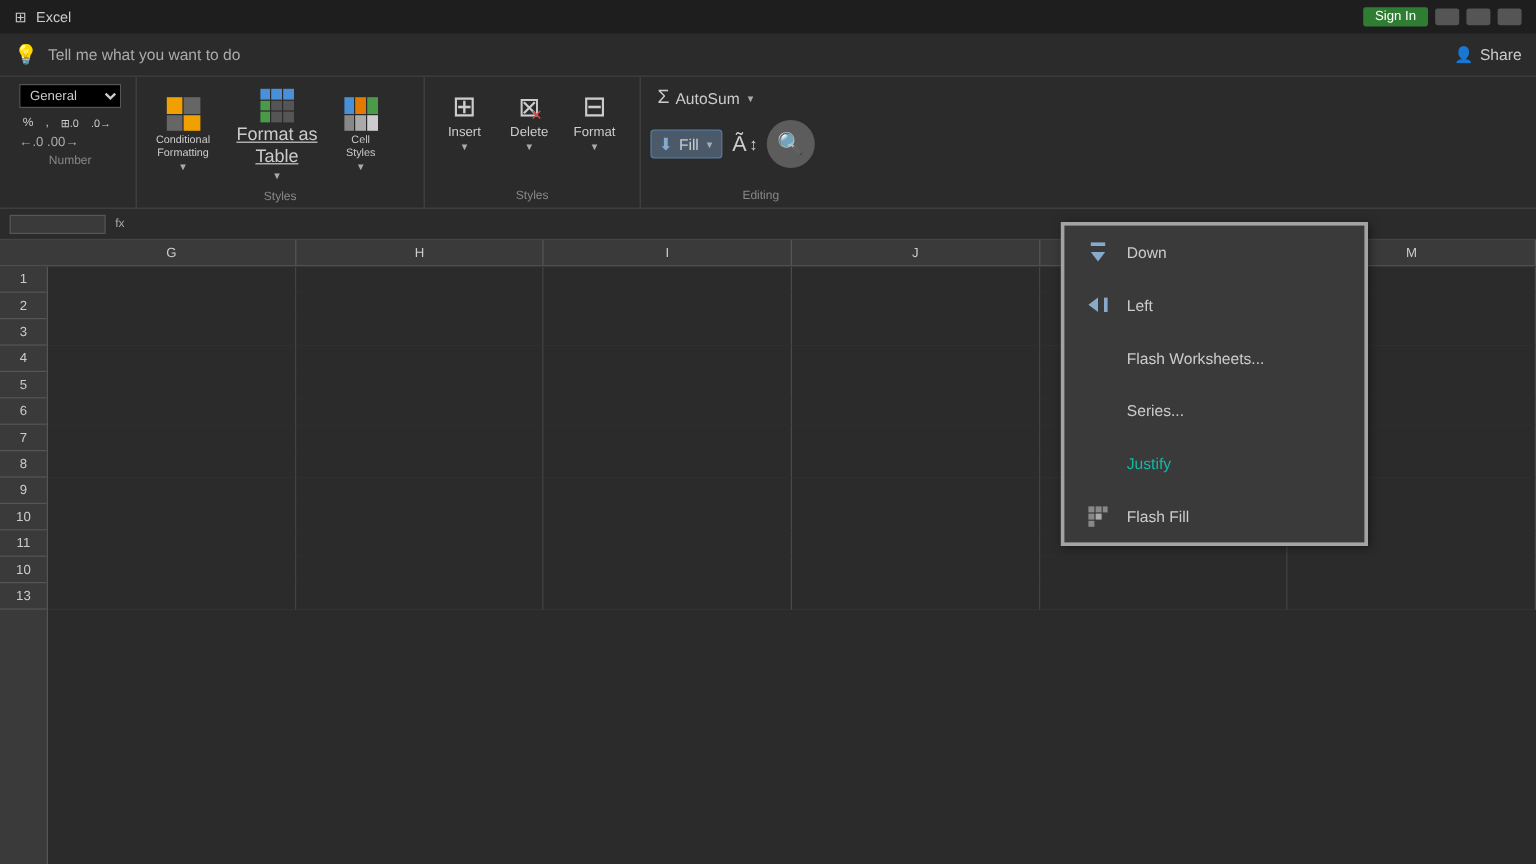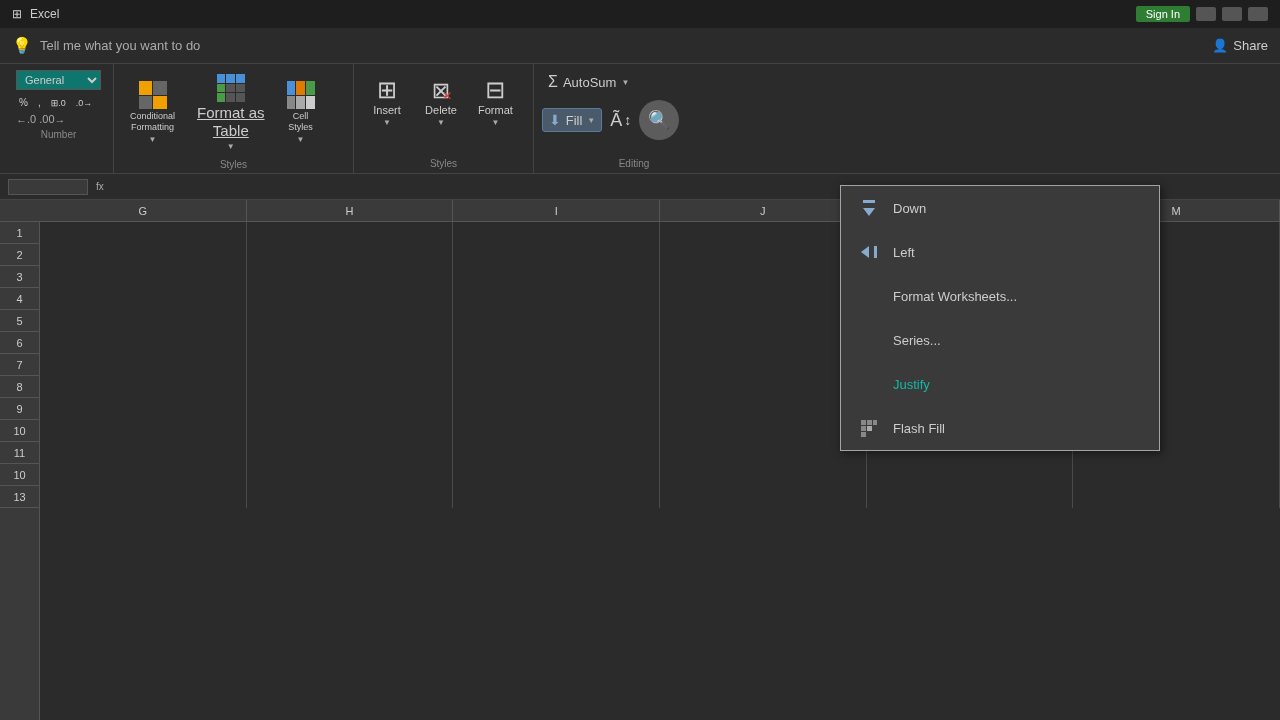--- a/index.html
+++ b/index.html
@@ -95,21 +95,21 @@
 
     
     .number-section {
       display: flex;
       flex-direction: column;
       padding: 6px 8px 4px;
       border-right: 1px solid #444;
       min-width: 100px;
     }
     .number-dropdown {
-      background: #0f766e;
+      background: #000000;
       border: 1px solid #555;
       color: #ccc;
       font-size: 11px;
       padding: 2px 4px;
       width: 85px;
       cursor: pointer;
     }
     .num-btn {
       background: none;
       border: none;
@@ -315,24 +315,24 @@
       border-right: 1px solid #4a4a4a;
       height: 22px;
       background: #2b2b2b;
       cursor: cell;
     }
 
     
     .fill-dropdown {
       position: absolute;
       top: 185px;
-      left: 840px;
-      width: 320px;
+      left: 884px;
+      width: 256px;
       background: #3a3a3a;
-      border: 1px solid #a3a3a3;
+      border: 3px solid #a3a3a3;
       z-index: 1000;
       box-shadow: 2px 2px 8px rgba(0,0,0,0.5);
     }
     .fill-menu-item {
       display: flex;
       align-items: center;
       gap: 12px;
       padding: 10px 16px;
       cursor: pointer;
       font-size: 13px;
@@ -724,21 +724,21 @@
       <svg width="20" height="20" viewBox="0 0 20 20">
         <rect x="15" y="4" width="3" height="12" fill="#88aacc"></rect>
         <polygon points="2,10 10,4 10,16" fill="#88aacc"></polygon>
       </svg>
     </div>
     <span>Left</span>
   </div>
 
   <div class="fill-menu-item">
     <div class="fill-menu-item-icon"></div>
-    <span>Format Worksheets...</span>
+    <span>Flash Worksheets...</span>
   </div>
 
   <div class="fill-menu-item">
     <div class="fill-menu-item-icon"></div>
     <span>Series...</span>
   </div>
 
   <div class="fill-menu-item disabled">
     <div class="fill-menu-item-icon"></div>
     <span>Justify</span>

